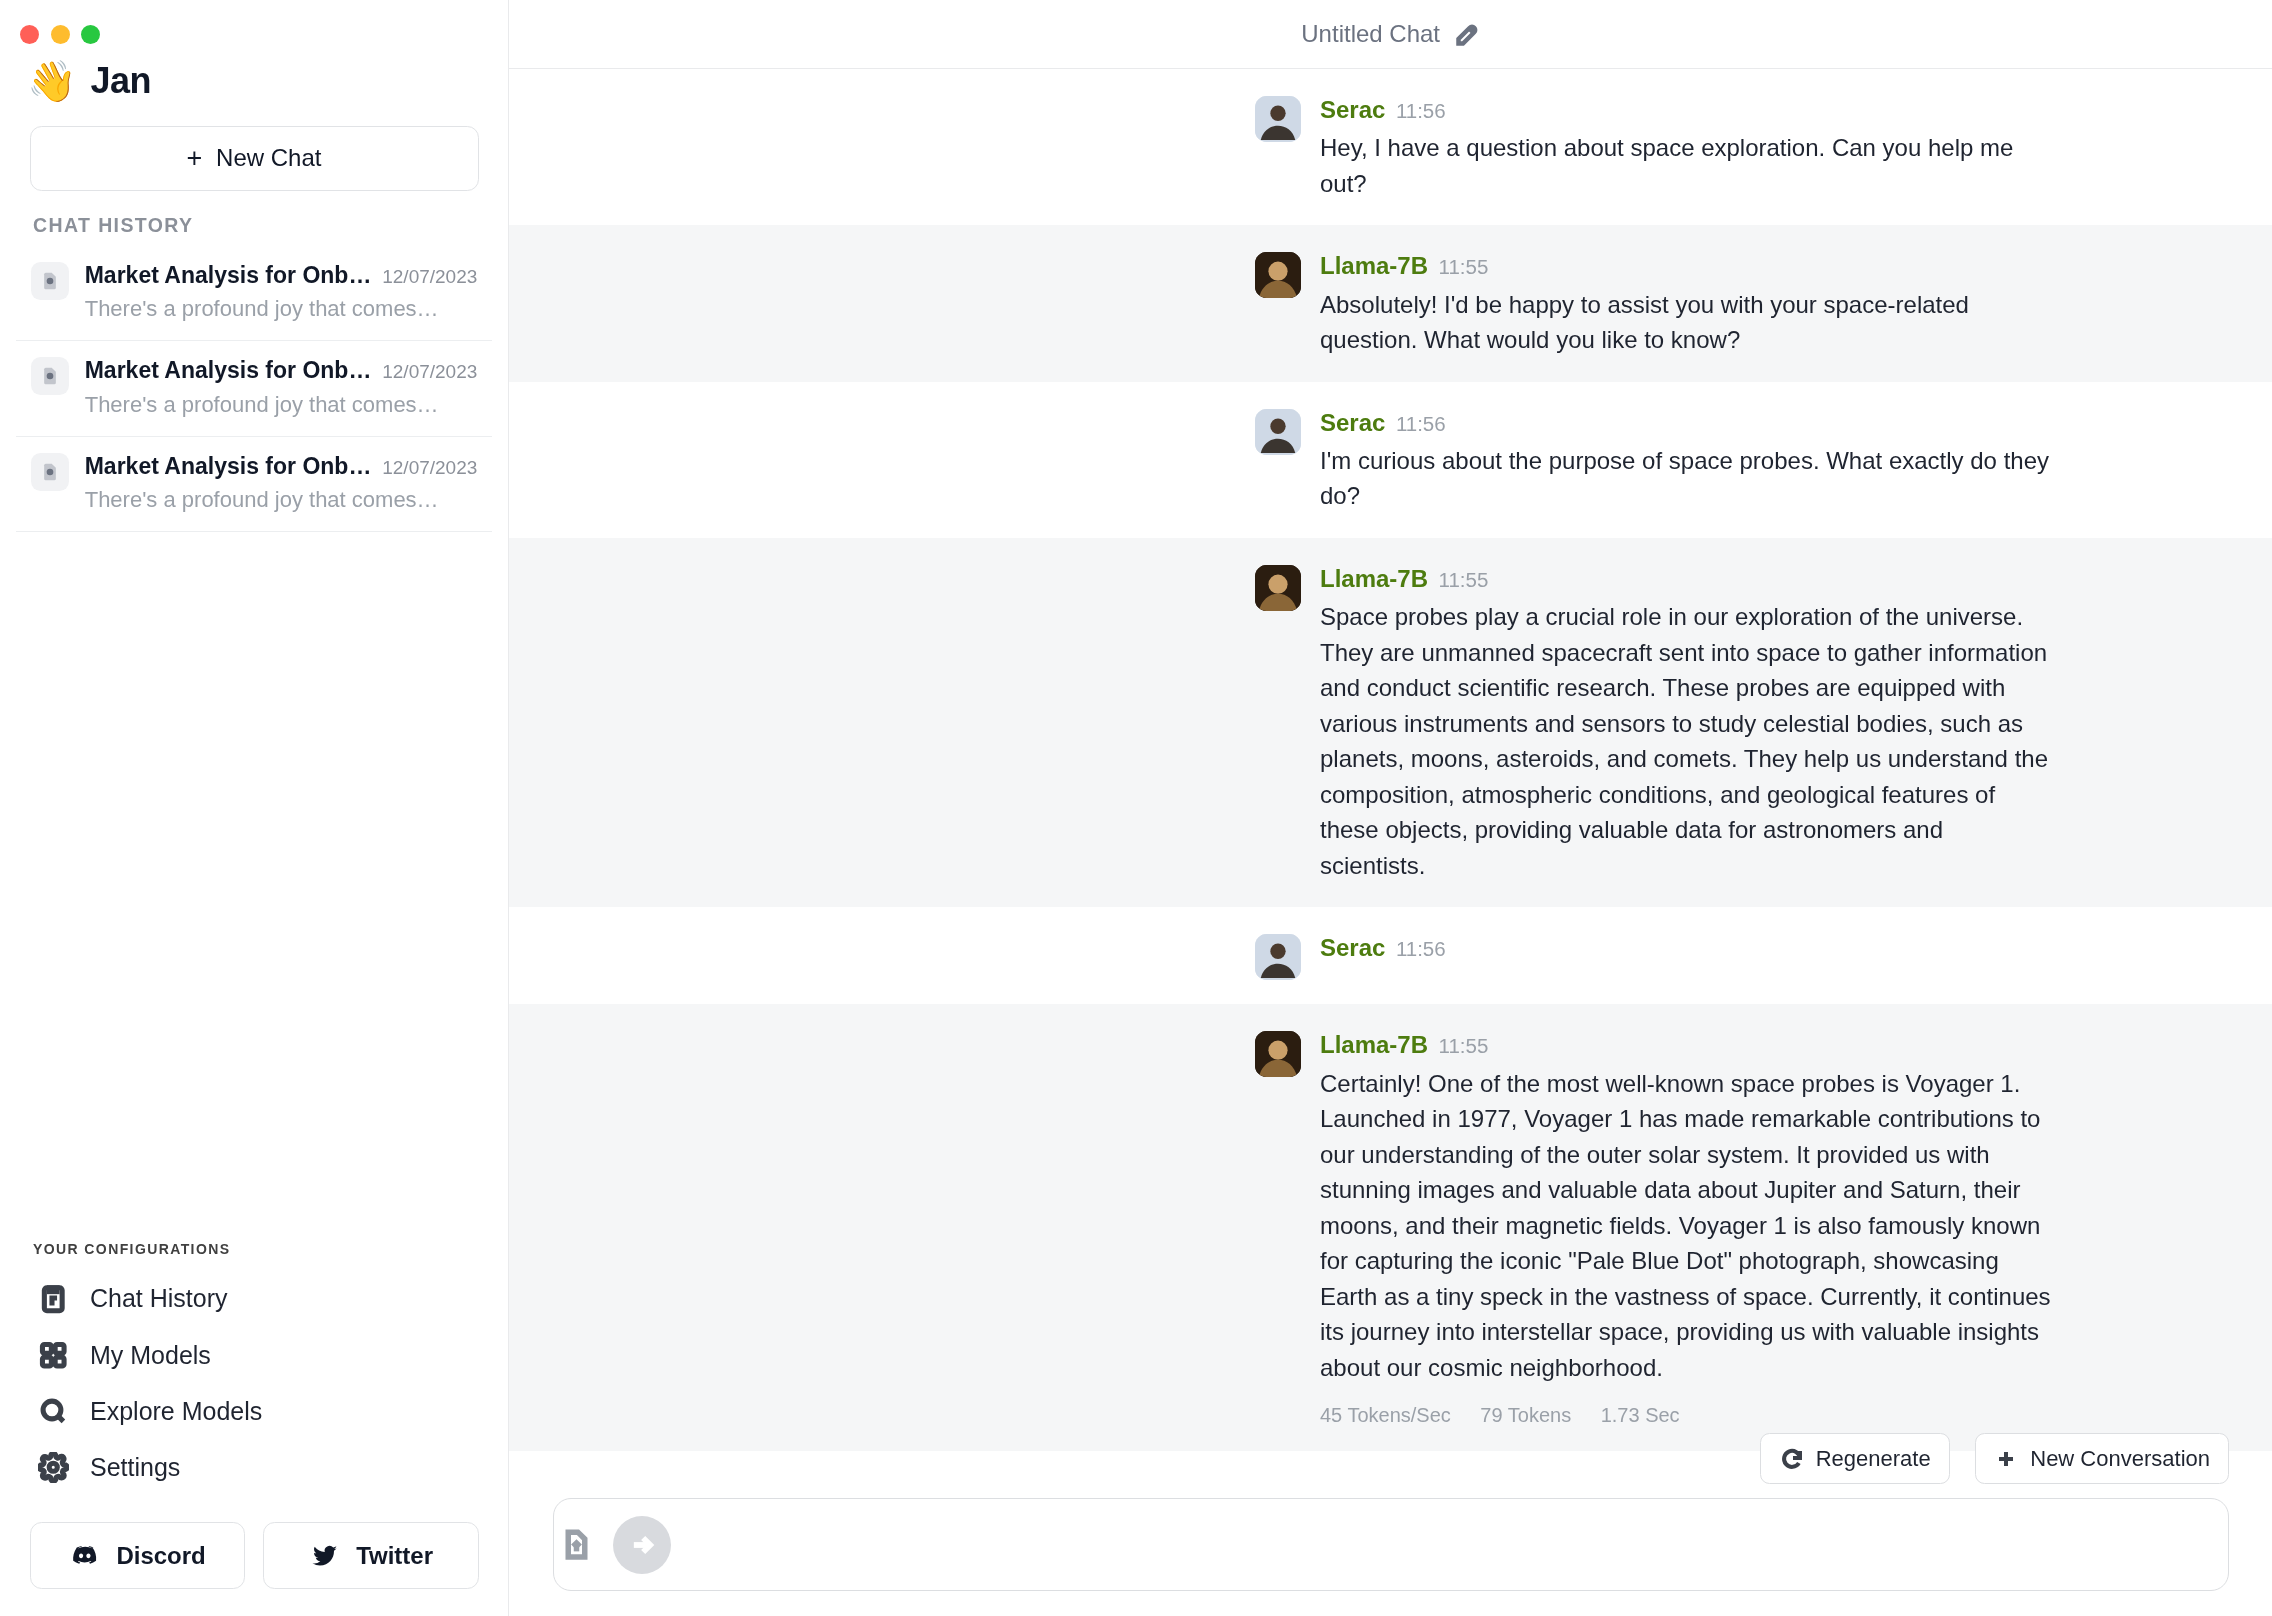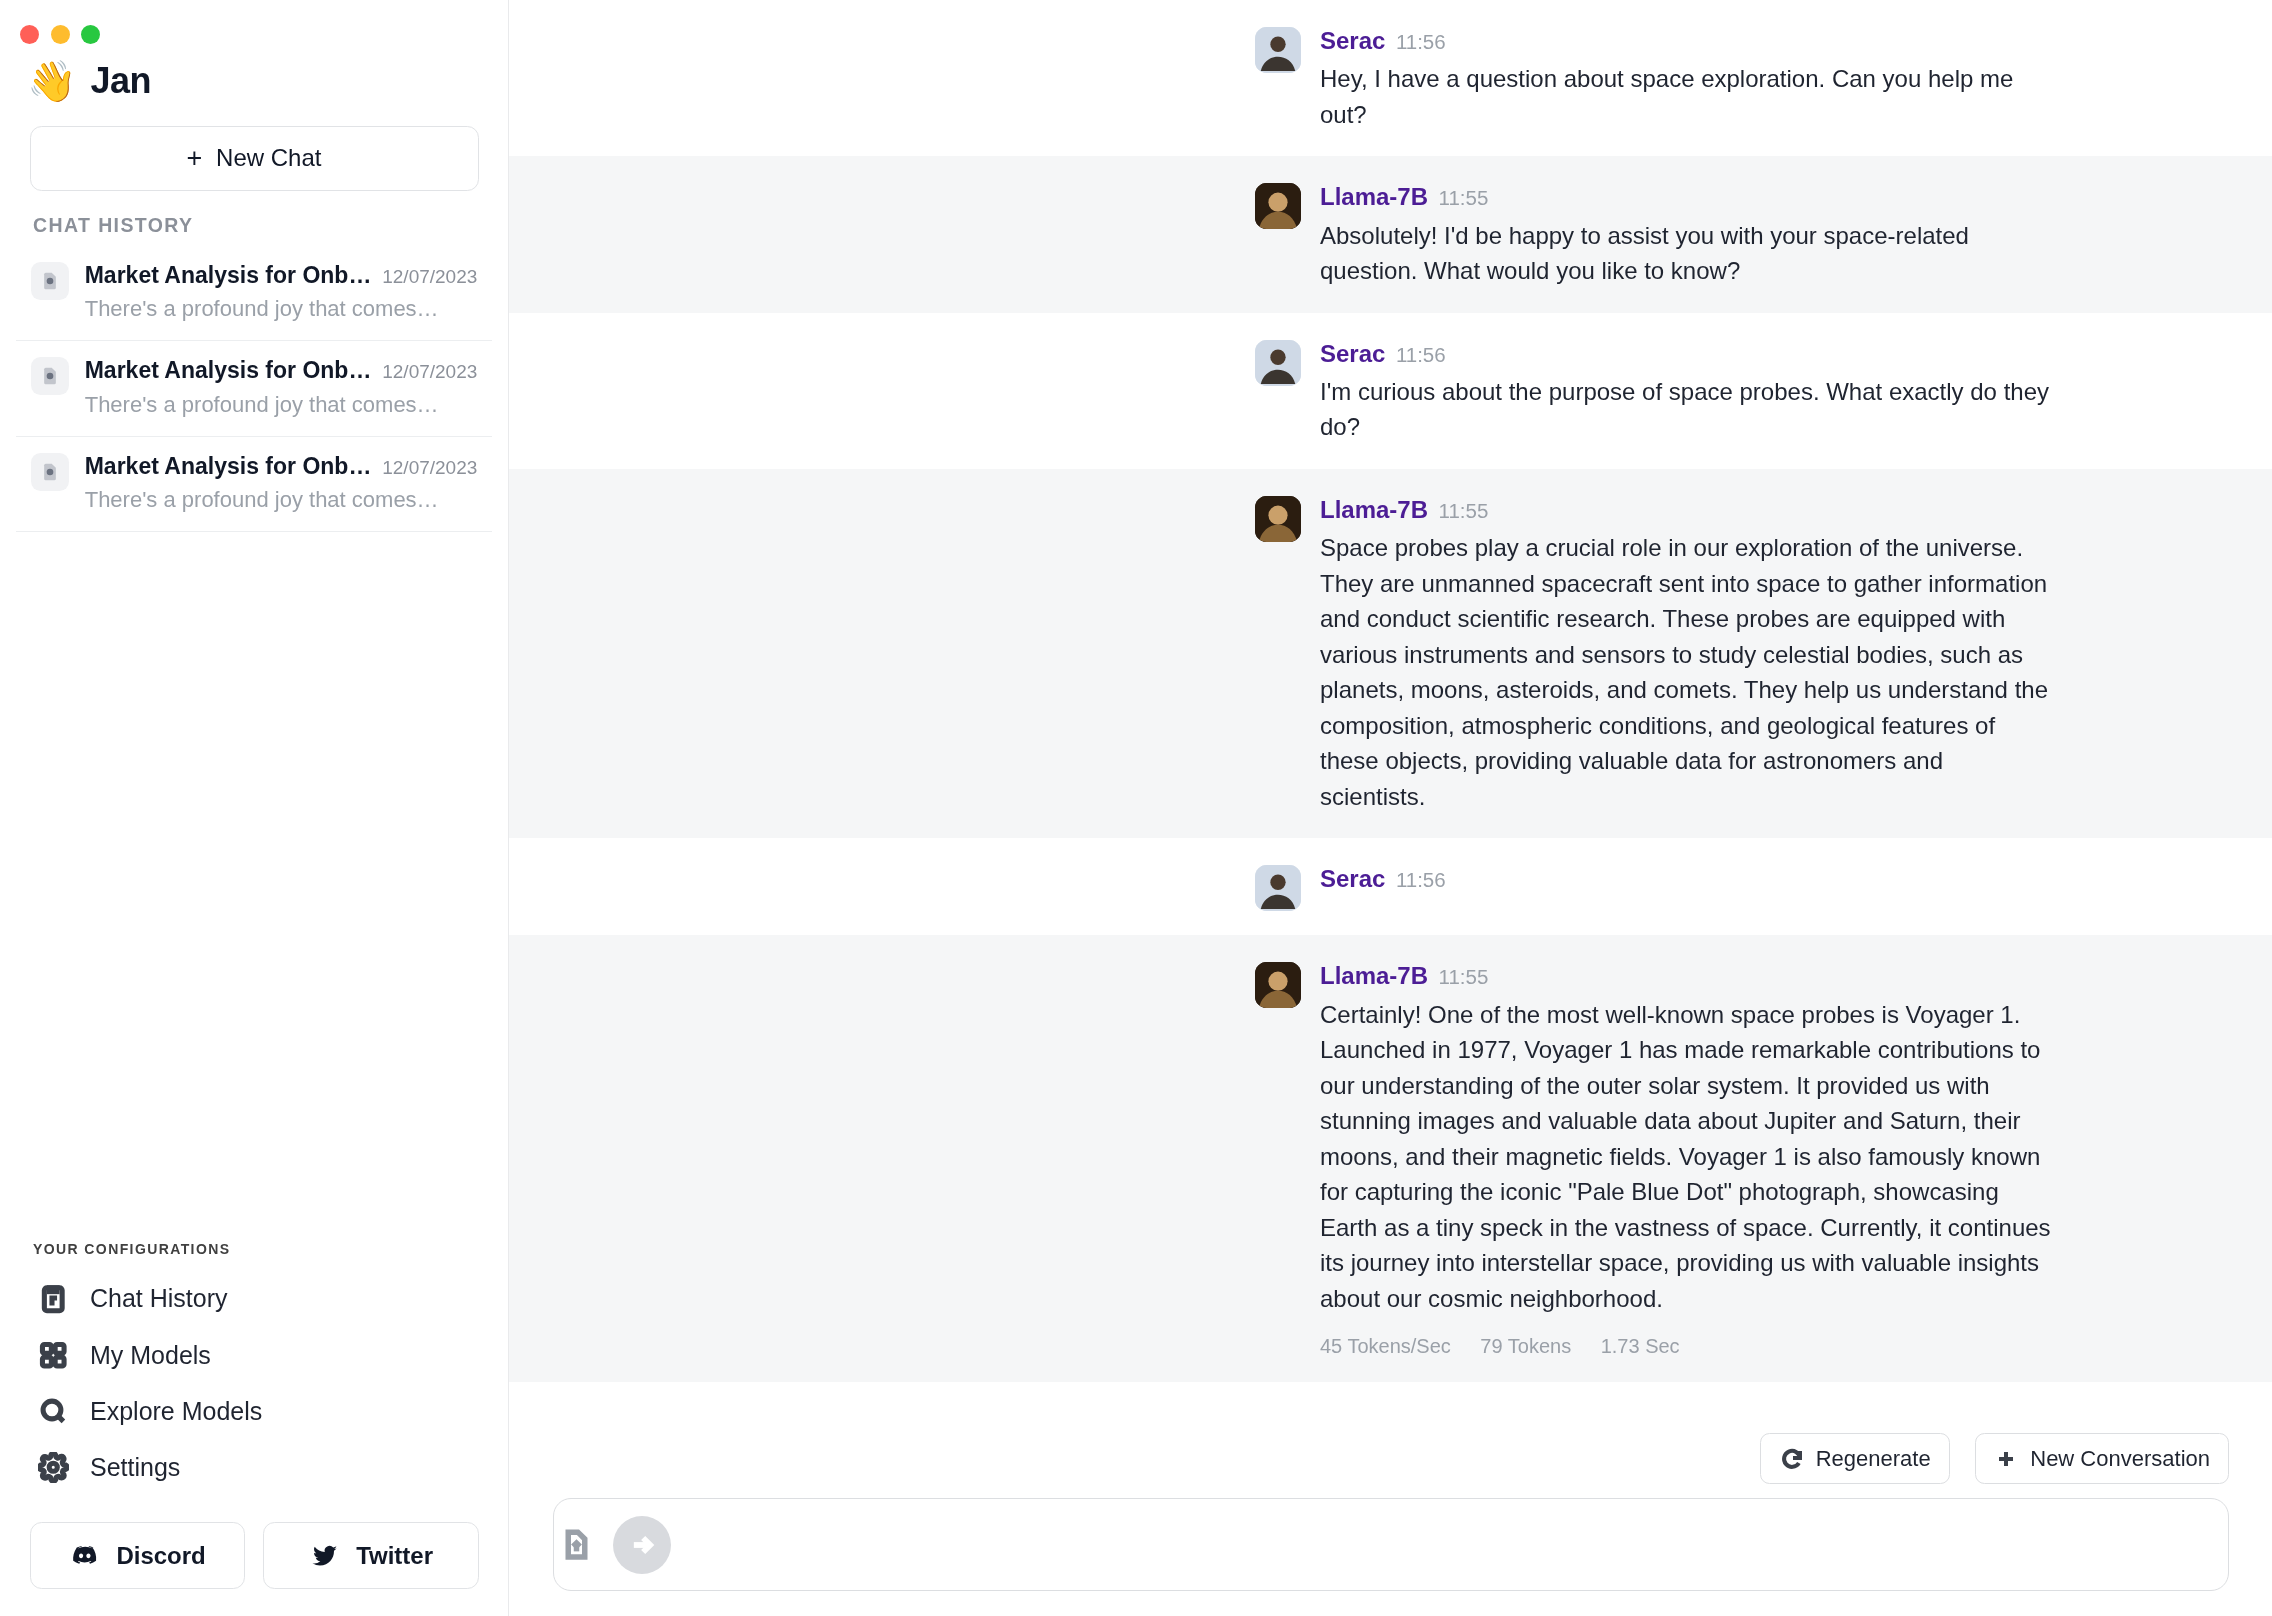--- a/index.html
+++ b/index.html
@@ -122,21 +122,21 @@
   .msg-avatar {
     width: 46px; height: 46px; border-radius: 11.6px;
     flex: 0 0 46px; overflow: hidden;
     display: flex; align-items: center; justify-content: center;
     font-size: 23px;
   }
   .msg-avatar.user { background: #dfe6ef; }
   .msg-avatar.bot { background: #2d2013; }
   .msg-content { flex: 1; padding-right: 221px; }
   .msg-head { display: flex; align-items: baseline; gap: 10.5px; }
-  .msg-name { font-size: 24px; font-weight: bold; color: #4c1d95; }
+  .msg-name { font-size: 24px; font-weight: bold; color: #4d7c0f; }
   .msg-time { font-size: 20.5px; color: #9aa0a8; }
   .msg-text { font-size: 24px; line-height: 1.48; color: #1f2430; margin-top: 6.3px; }
   .msg-stats { display: flex; gap: 29.5px; margin-top: 19px; }
   .stat { font-size: 20px; color: #9aa0a8; }
 
   
   .composer-area { position: absolute; left: 0; right: 0; bottom: 0; padding: 0 44px 25px 44px; }
   .action-row { display: flex; justify-content: flex-end; gap: 25px; margin-bottom: 13.7px; }
   .action-btn {
     height: 51px; padding: 0 18px;
@@ -312,20 +312,29 @@
             </svg>
         </span>
         <span>Twitter</span>
       </div>
     </div>
 
   </div>
 
   <div class="main">
 
+    <div class="main-header">
+      <span class="main-title">Untitled Chat</span>
+      <span class="pencil">
+        <svg viewBox="0 0 24 24">
+            <path d="M4 20h4l10-10a2.8 2.8 0 0 0-4-4L4 16v4z"></path>
+            <path d="M13.5 6.5l4 4"></path>
+          </svg>
+      </span>
+    </div>
 
     <div class="messages">
 
       <div class="msg user" style="padding-left:746px;">
         <div class="msg-inner">
           <div class="msg-avatar user">
             <svg viewBox="0 0 24 24" width="46" height="46">
                 <rect width="24" height="24" fill="#cfd9e6"></rect>
                 <circle cx="12" cy="9" r="4" fill="#4a3a2e"></circle>
                 <path d="M3 23c1.2-5 5-7.5 9-7.5S19.8 18 21 23z" fill="#3b3530"></path>

